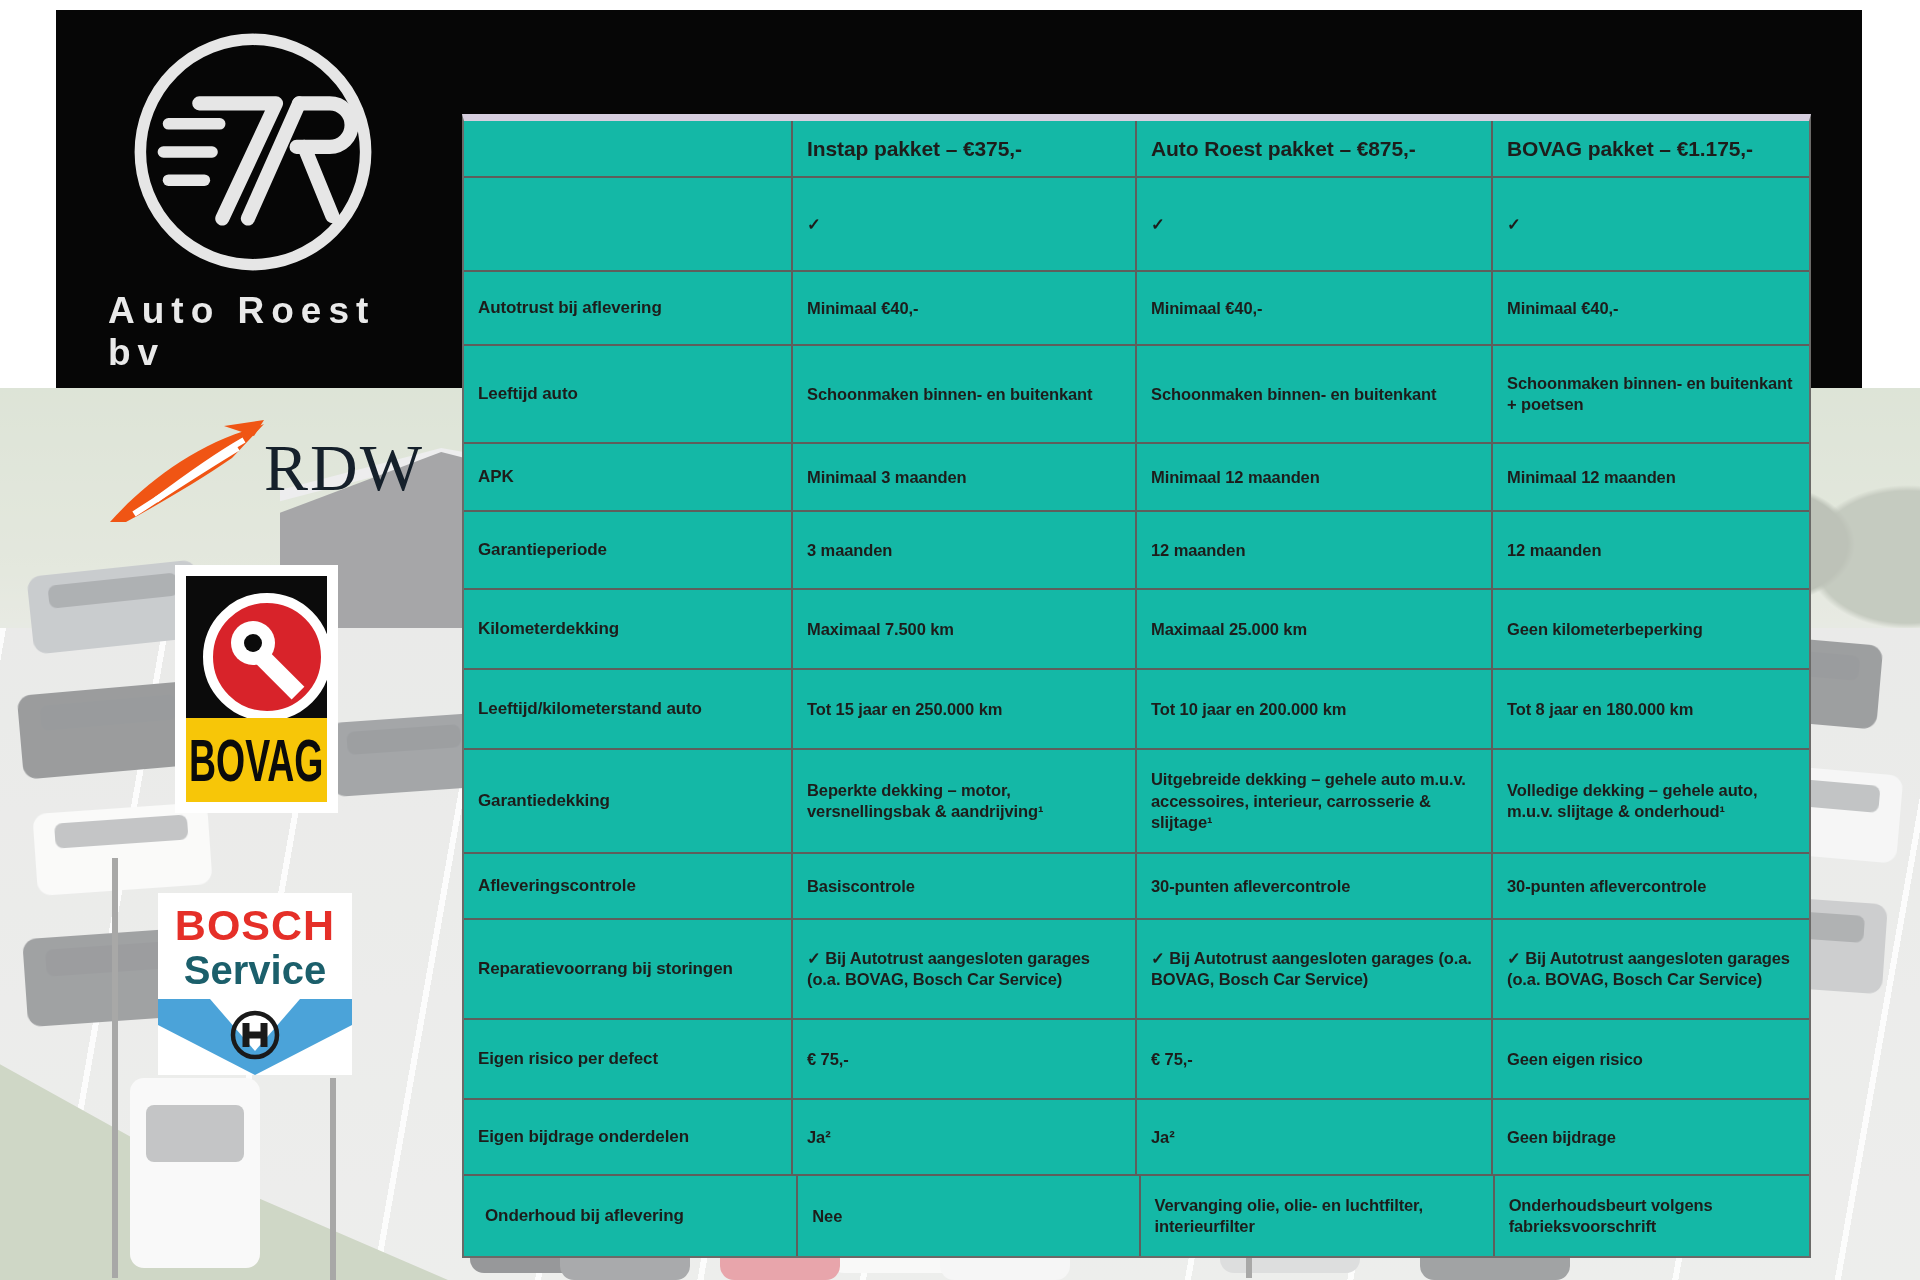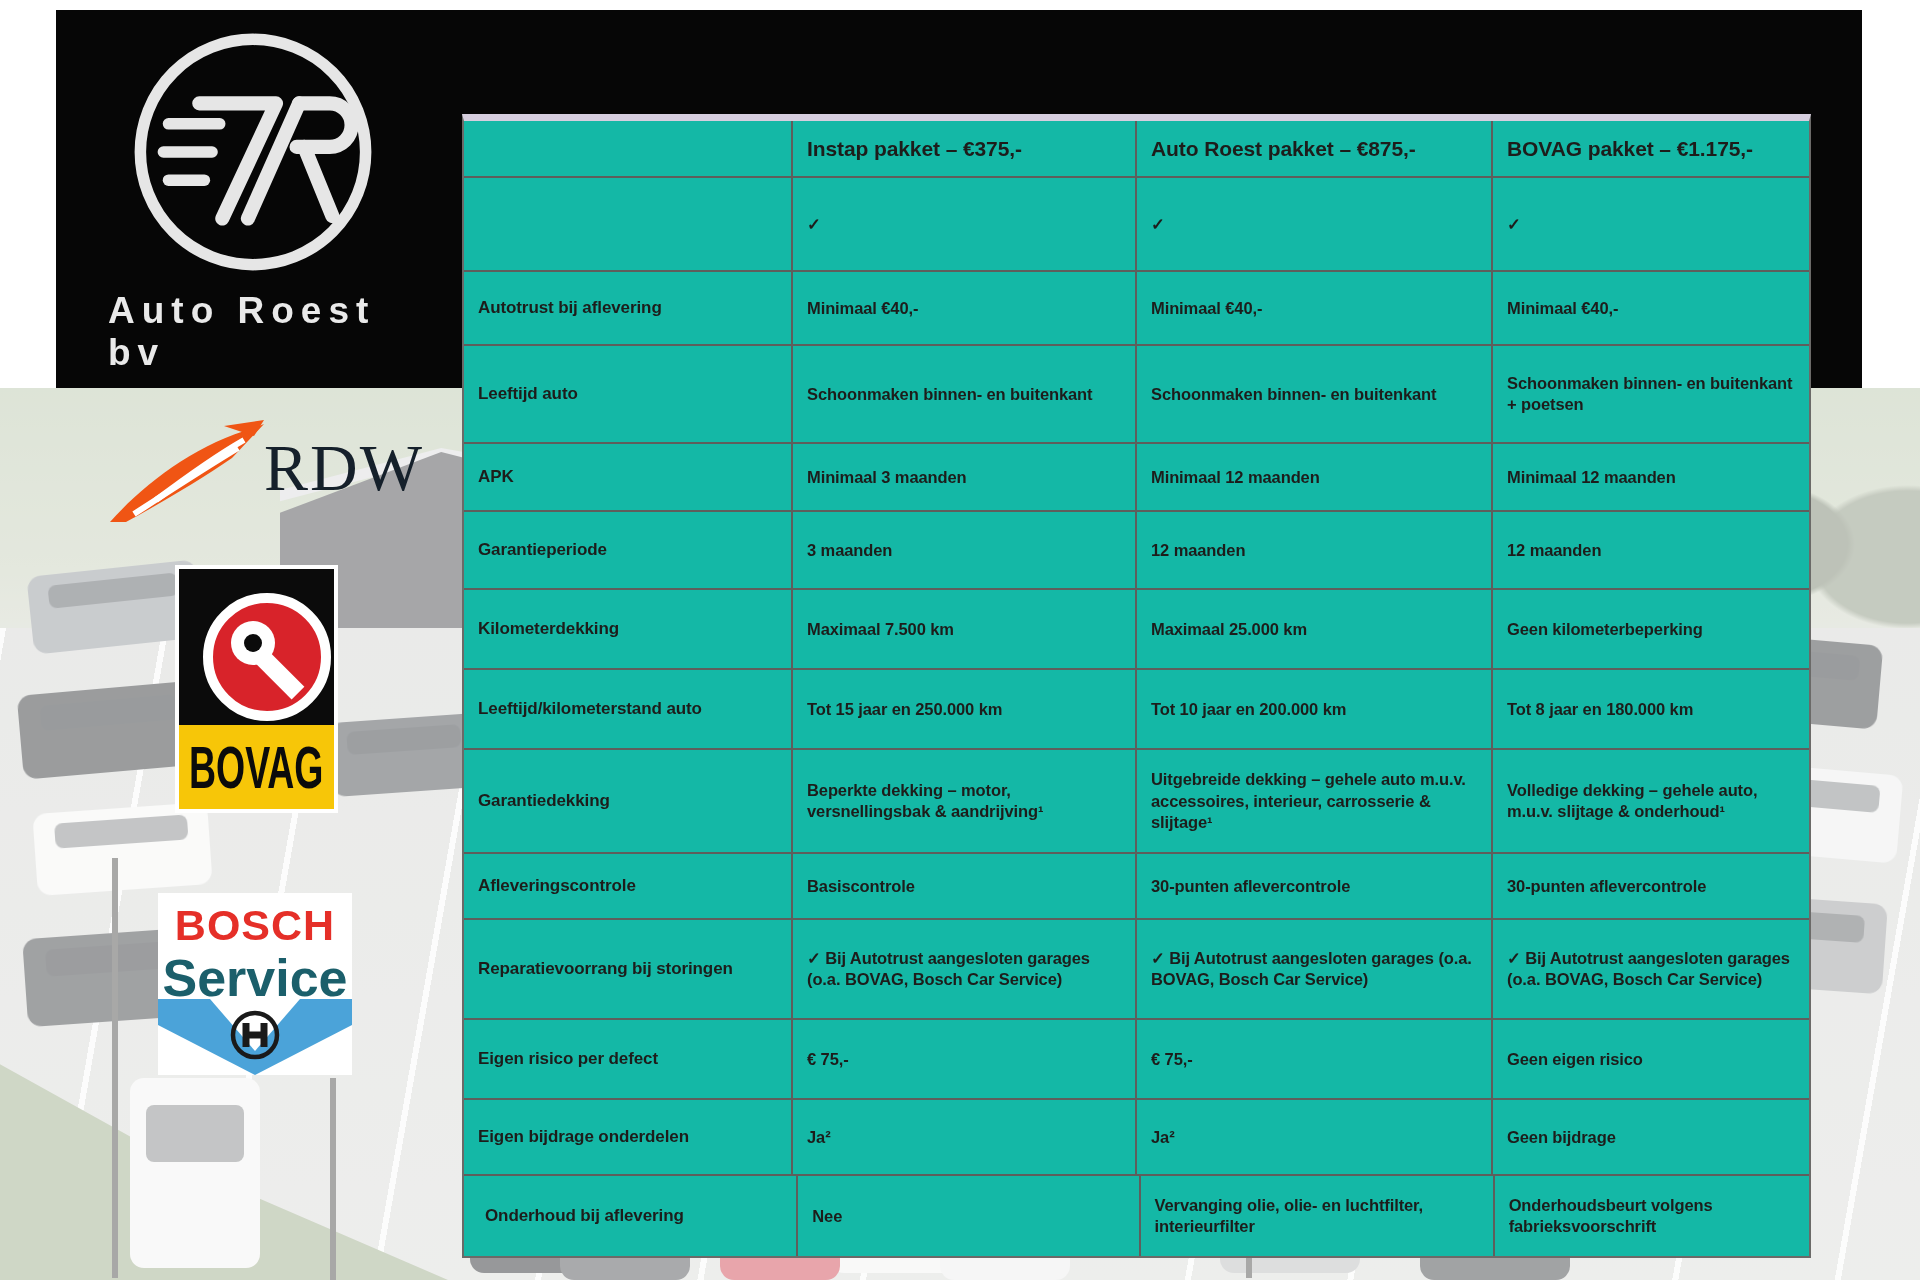--- a/index.html
+++ b/index.html
@@ -56,38 +56,38 @@
   .rowlabel{font-size:17px;}
 
   
   .rdw{position:absolute;left:104px;top:414px;width:310px;height:120px;}
   .rdw svg{position:absolute;left:0;top:0;}
   .rdw-text{position:absolute;left:160px;top:16px;font-family:"Liberation Serif",serif;
             font-size:66px;font-weight:normal;color:#15202b;letter-spacing:2px;text-align:center;}
 
   
   .bovag{position:absolute;left:175px;top:565px;width:163px;height:248px;background:#ffffff;
-         box-sizing:border-box;padding:4px;display:flex;flex-direction:column;}
+         box-sizing:border-box;padding:11px;display:flex;flex-direction:column;}
   .bovag-top{position:relative;flex:1;background:#0b0b0b;overflow:hidden;}
   .bovag-ring{position:absolute;left:50%;top:50%;width:108px;height:108px;margin:-54px 0 0 -54px;
               border-radius:50%;border:10px solid #ffffff;background:var(--bovag-red,#d8232a);}
   .bovag-wrench-head{position:absolute;left:50%;top:50%;width:44px;height:44px;margin:-26px 0 0 -26px;
               border-radius:50%;background:#ffffff;}
   .bovag-wrench-hole{position:absolute;left:50%;top:50%;width:18px;height:18px;margin:-13px 0 0 -13px;
               border-radius:50%;background:#0b0b0b;}
   .bovag-wrench-arm{position:absolute;left:50%;top:50%;width:64px;height:18px;margin:-4px 0 0 -6px;
               background:#ffffff;transform:rotate(45deg);transform-origin:6px 9px;}
   .bovag-band{height:84px;background:var(--bovag-yellow,#f7c608);display:flex;align-items:center;justify-content:center;}
   .bovag-word{font-size:48px;font-weight:bold;color:#0b0b0b;letter-spacing:0px;transform:scale(.78,1.25);white-space:nowrap;}
 
   
   .bosch{position:absolute;left:158px;top:893px;width:194px;height:182px;background:#ffffff;overflow:hidden;}
   .bosch-word{margin-top:8px;text-align:center;font-size:43px;font-weight:bold;
               color:var(--bosch-red,#e52f28);letter-spacing:1px;}
-  .bosch-service{margin-top:-2px;text-align:center;font-size:52px;font-weight:bold;
+  .bosch-service{margin-top:-2px;text-align:center;font-size:40px;font-weight:bold;
               color:var(--bosch-teal,#1b5f6b);}
   .bosch-chevron{position:absolute;left:0;bottom:0;width:194px;height:76px;}
 </style>
 </head>
 <body>
 
 <div class="stage">
 
   <div class="photo">
     <div class="field"></div>

